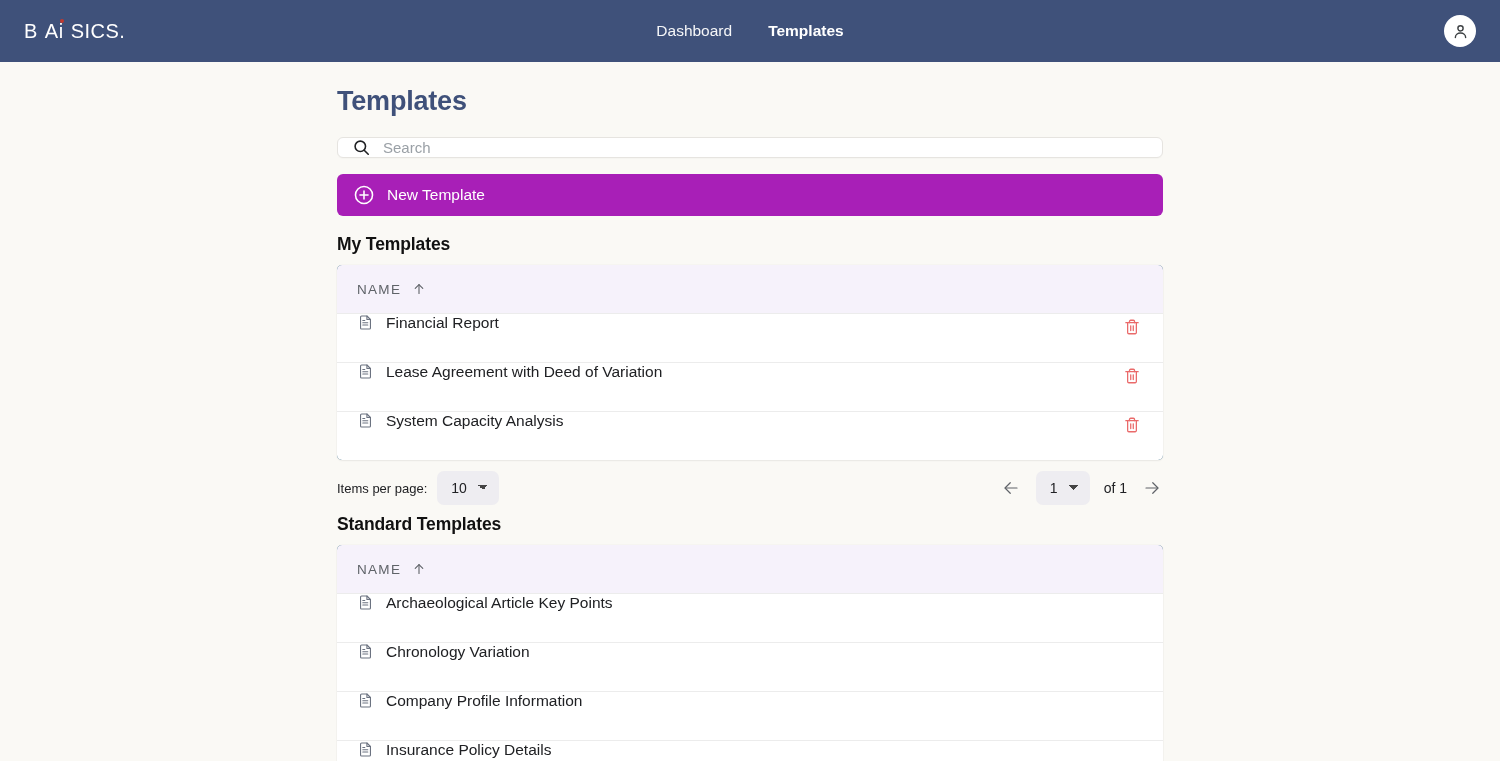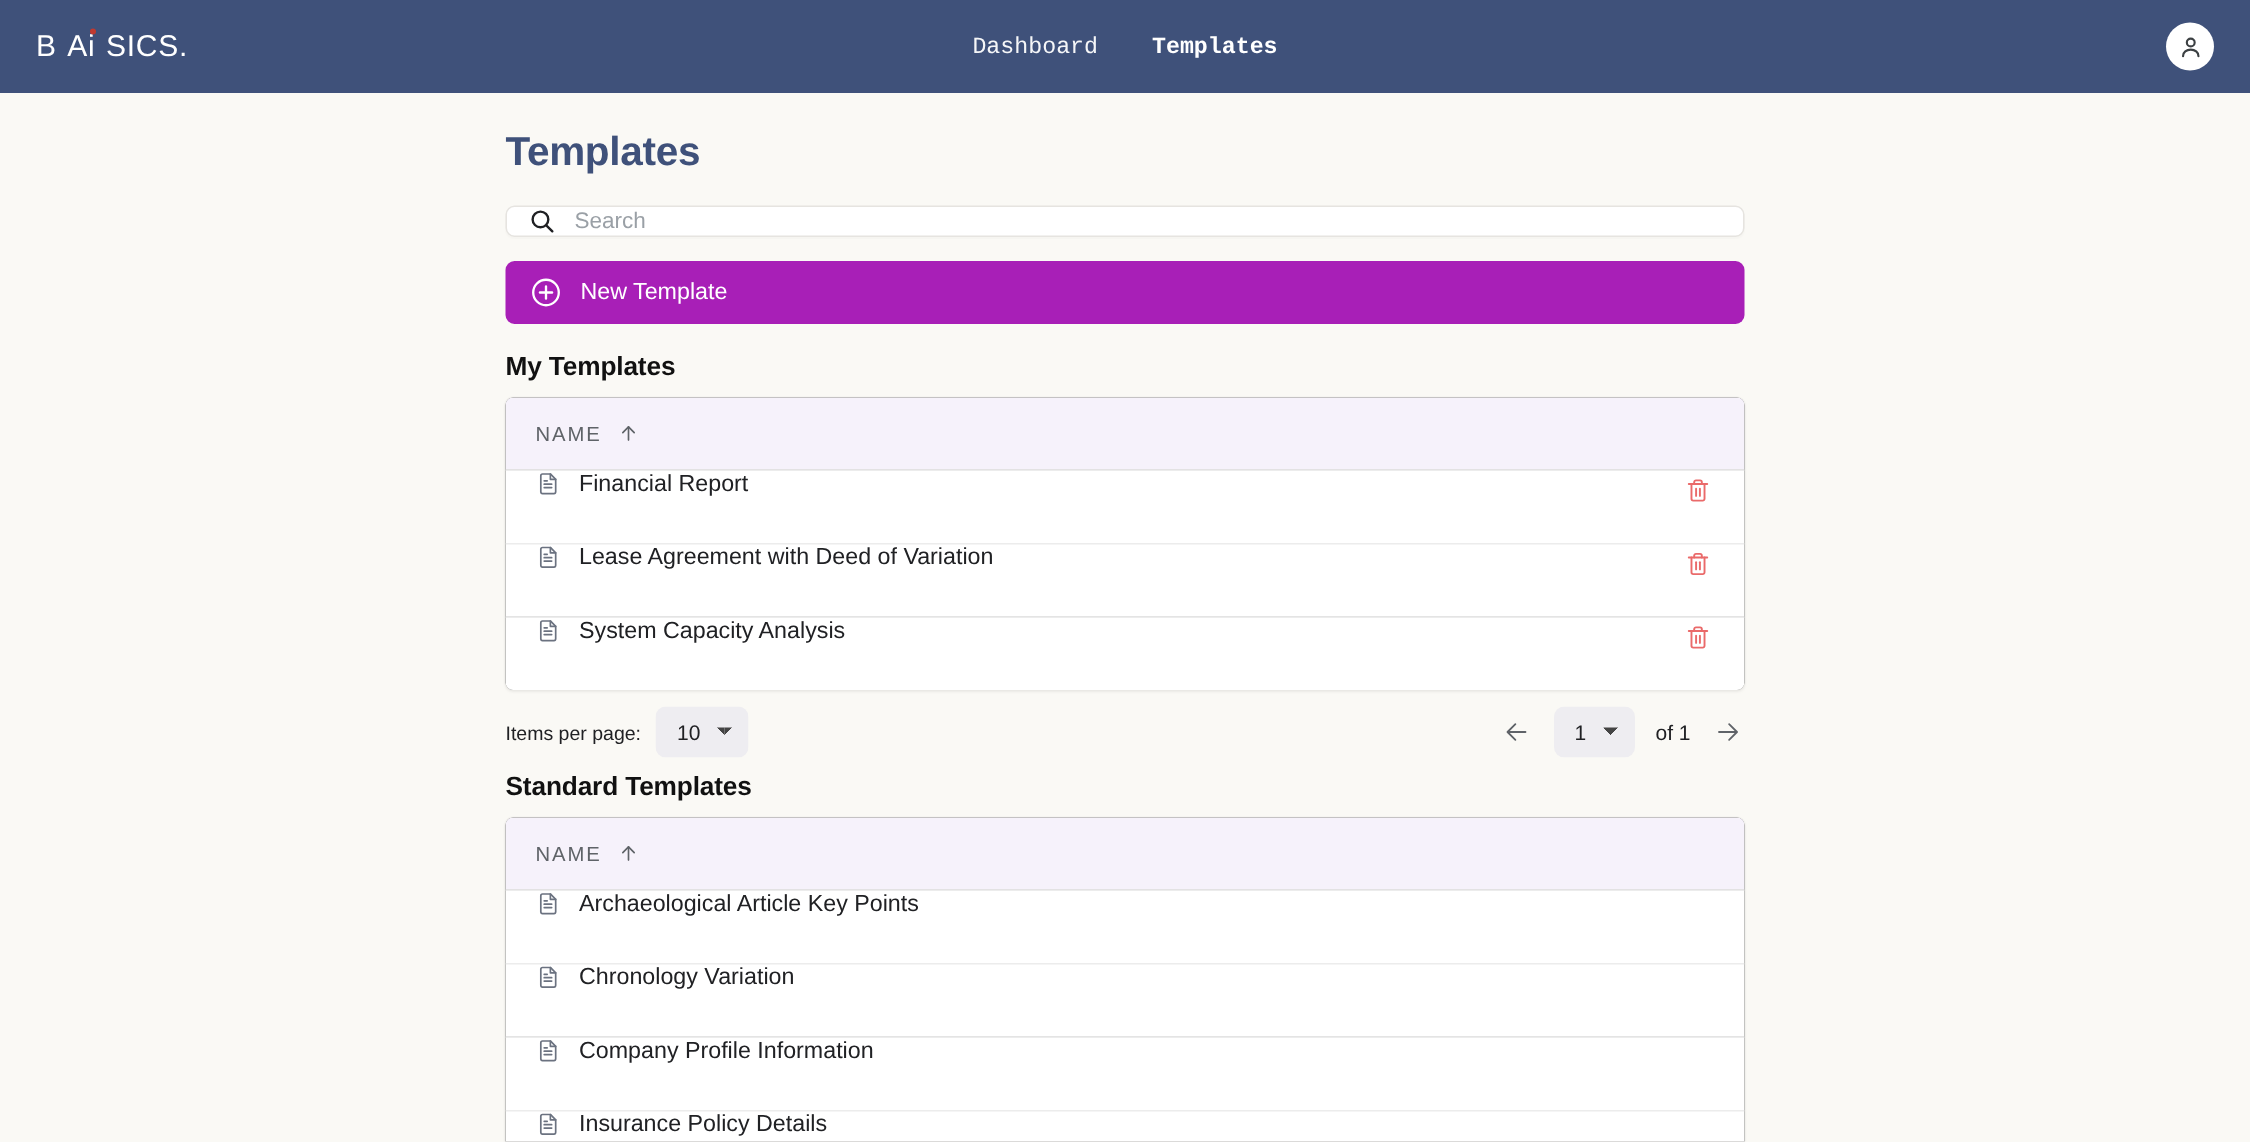--- a/index.html
+++ b/index.html
@@ -55,21 +55,21 @@
 
   .nav-center {
     position: absolute;
     left: 0; right: 0;
     display: flex;
     justify-content: center;
     align-items: center;
     gap: 36px;
     pointer-events: none;
   }
-  .nav-center > * { pointer-events: auto; font-family: Liberation Mono, monospace; }
+  .nav-center > * { pointer-events: auto; }
 
   .nav-link {
     color: #ffffff;
     font-size: 15.5px;
     text-decoration: none;
     cursor: pointer;
     opacity: 0.95;
   }
   .nav-link.active { font-weight: 700; opacity: 1; }
 
@@ -155,21 +155,21 @@
   .section-title {
     font-size: 17.5px;
     font-weight: 700;
     color: #111111;
     margin-bottom: 10px;
     letter-spacing: -0.1px;
   }
 
   
   .table-card {
-    background: #737373;
+    background: #0c4a6e;
     border-radius: 5px;
     overflow: hidden;
     box-shadow: 0 1px 2px rgba(0,0,0,0.06), 0 0 0 1px rgba(0,0,0,0.015);
   }
 
   .table-head {
     background: #f6f2fb;
     height: 48px;
     display: flex;
     align-items: center;

